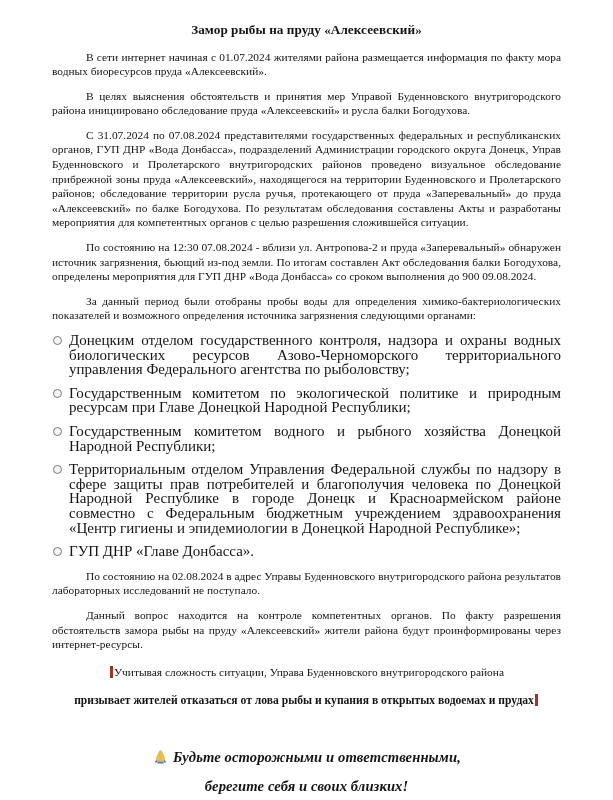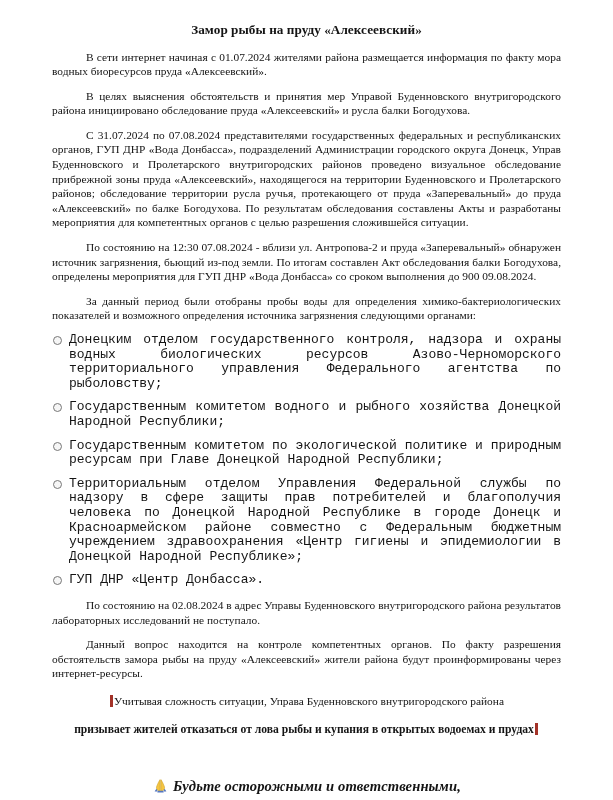--- a/index.html
+++ b/index.html
@@ -47,23 +47,22 @@
     list-style: none;
     margin: 0 0 10px 0;
     padding: 0;
   }
   ul.org-list li {
     position: relative;
     margin: 0 0 9px 0;
     padding-left: 17px;
     text-align: justify;
     text-justify: inter-word;
-    font-size: 13px;
+    font-size: 15px;
     line-height: 14.6px;
-    font-family: Liberation Mono, monospace;
   }
   ul.org-list li:last-child { margin-bottom: 0; }
   .bullet-circle {
     position: absolute;
     left: 1px;
     top: 3.0px;
     width: 9px;
     height: 9px;
     border: 1.2px solid #777777;
     border-radius: 50%;
@@ -138,33 +137,33 @@
   <p class="body-par">По состоянию на 12:30 07.08.2024 - вблизи ул. Антропова-2 и пруда «Заперевальный» обнаружен источник загрязнения, бьющий из-под земли. По итогам составлен Акт обследования балки Богодухова, определены мероприятия для ГУП ДНР «Вода Донбасса» со сроком выполнения до 900 09.08.2024.</p>
   <p class="body-par">За данный период были отобраны пробы воды для определения химико-бактериологических показателей и возможного определения источника загрязнения следующими органами:</p>
 
   <ul class="org-list">
     <li>
       <span class="bullet-circle"></span>
       <span>Донецким отделом государственного контроля, надзора и охраны водных биологических ресурсов Азово-Черноморского территориального управления Федерального агентства по рыболовству;</span>
     </li>
     <li>
       <span class="bullet-circle"></span>
-      <span>Государственным комитетом водного и рыбного хозяйства Донецкой Народной Республики;</span>
+      <span>Государственным комитетом по экологической политике и природным ресурсам при Главе Донецкой Народной Республики;</span>
     </li>
     <li>
       <span class="bullet-circle"></span>
-      <span>Государственным комитетом по экологической политике и природным ресурсам при Главе Донецкой Народной Республики;</span>
+      <span>Государственным комитетом водного и рыбного хозяйства Донецкой Народной Республики;</span>
     </li>
     <li>
       <span class="bullet-circle"></span>
       <span>Территориальным отделом Управления Федеральной службы по надзору в сфере защиты прав потребителей и благополучия человека по Донецкой Народной Республике в городе Донецк и Красноармейском районе совместно с Федеральным  бюджетным учреждением здравоохранения «Центр гигиены и эпидемиологии в Донецкой Народной Республике»;</span>
     </li>
     <li>
       <span class="bullet-circle"></span>
-      <span>ГУП ДНР «Центр Донбасса».</span>
+      <span>ГУП ДНР «Главе Донбасса».</span>
     </li>
   </ul>
 
   <p class="body-par">По состоянию на 02.08.2024 в адрес Управы Буденновского внутригородского района результатов лабораторных исследований не поступало.</p>
   <p class="body-par">Данный вопрос находится на контроле компетентных органов. По факту разрешения обстоятельств замора рыбы на пруду «Алексеевский» жители района будут проинформированы через интернет-ресурсы.</p>
 
   <div class="appeal-block">
     <div class="appeal-line-1"><span class="redbar lead"></span><span>Учитывая сложность ситуации, Управа Буденновского внутригородского района</span></div>
     <div class="appeal-line-2"><span class="ul-text">призывает жителей отказаться от лова рыбы и купания в открытых водоемах и прудах</span><span class="redbar trail"></span></div>
   </div>

